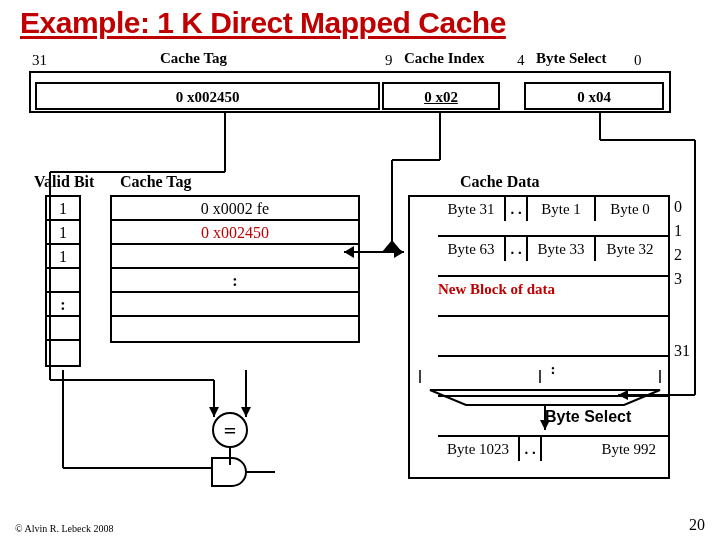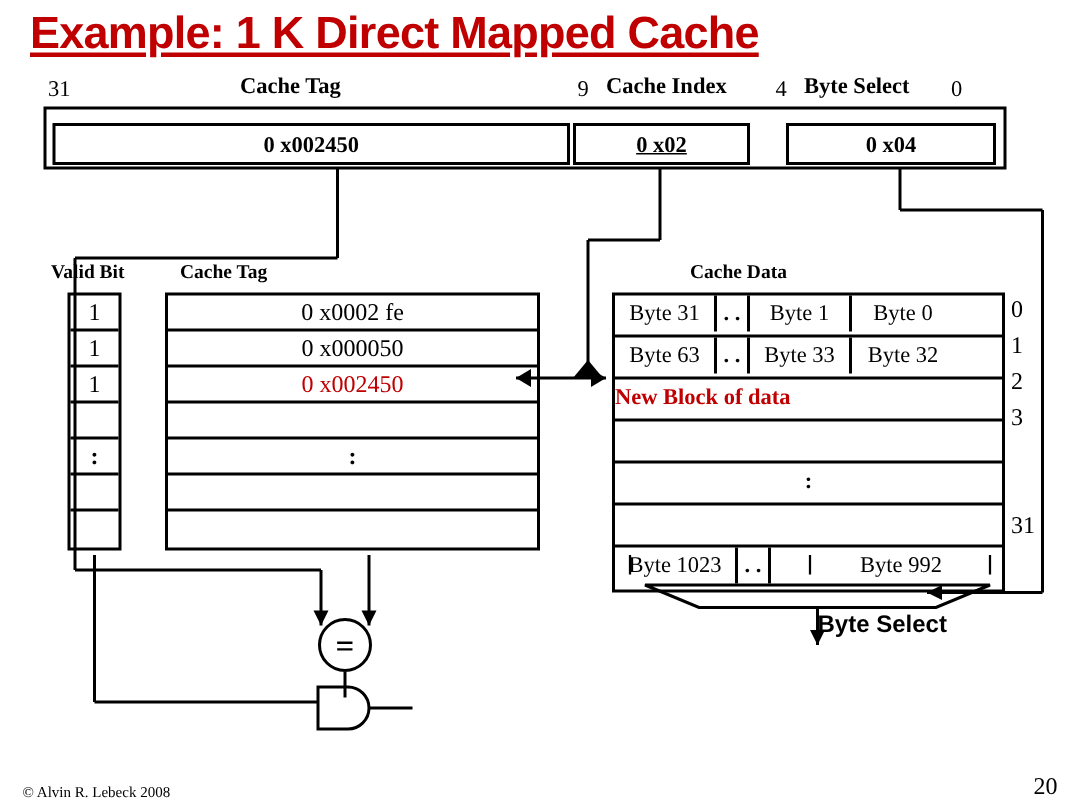--- a/index.html
+++ b/index.html
@@ -29,21 +29,21 @@
   .addr-field-box {
     position: absolute;
     border: 2px solid #000;
     background: #fff;
     text-align: center;
     font-size: 15px;
     font-weight: bold;
     line-height: 26px;
     height: 28px;
   }
-  .header-label { position: absolute; font-size: 13px; font-weight: bold; }
+  .header-label { position: absolute; font-size: 16px; font-weight: bold; }
 
   .valid-col {
     position: absolute;
     left: 45px;
     top: 195px;
     width: 36px;
     border: 2px solid #000;
   }
   .valid-col .row { height: 24px; border-bottom: 2px solid #000; text-align:center; font-size:16px; line-height:24px; }
   .valid-col .row:last-child { border-bottom:none; }
@@ -58,21 +58,21 @@
   .tag-col .row { height: 24px; border-bottom: 2px solid #000; text-align:center; font-size:16px; line-height:24px; }
   .tag-col .row:last-child { border-bottom:none; }
 
   .data-col {
     position: absolute;
     left: 408px;
     top: 195px;
     width: 262px;
     border: 2px solid #000;
   }
-  .data-col .row { height: 28px; border-bottom: 2px solid #000; font-size:15px; line-height:24px; white-space:nowrap; }
+  .data-col .row { height: 40px; border-bottom: 2px solid #000; font-size:15px; line-height:24px; white-space:nowrap;margin-left:28px; }
   .data-col .row:last-child { border-bottom:none; }
 
   .datacell { display:inline-block; border-right:2px solid #000; height:24px; text-align:center; vertical-align:top; }
   .datacell:last-child { border-right:none; }
   .dots { display:inline-block; width:20px; text-align:center; font-weight:bold; }
   .newblock { color:#c00000; font-weight:bold; text-align:left; }
 
   .idx-col {
     position: absolute;
     left: 672px;
@@ -175,21 +175,20 @@
   <div class="row">1</div>
   <div class="row">1</div>
   <div class="row"></div>
   <div class="row vellipsis">:</div>
   <div class="row vellipsis"></div>
   <div class="row"></div>
 </div>
 
 <div class="tag-col">
   <div class="row">0 x0002 fe</div>
-  <div class="row">0 x000050</div>
   <div class="row" style="color:#c00000;">0 x002450</div>
   <div class="row"></div>
   <div class="row vellipsis">:</div>
   <div class="row vellipsis"></div>
   <div class="row"></div>
 </div>
 
 <div class="data-col">
   <div class="row">
     <span class="datacell" style="width:68px;">Byte 31</span><span class="dots">. .</span><span class="datacell" style="width:70px; border-left:2px solid #000;">Byte 1</span><span class="datacell" style="width:68px;">Byte 0</span>

